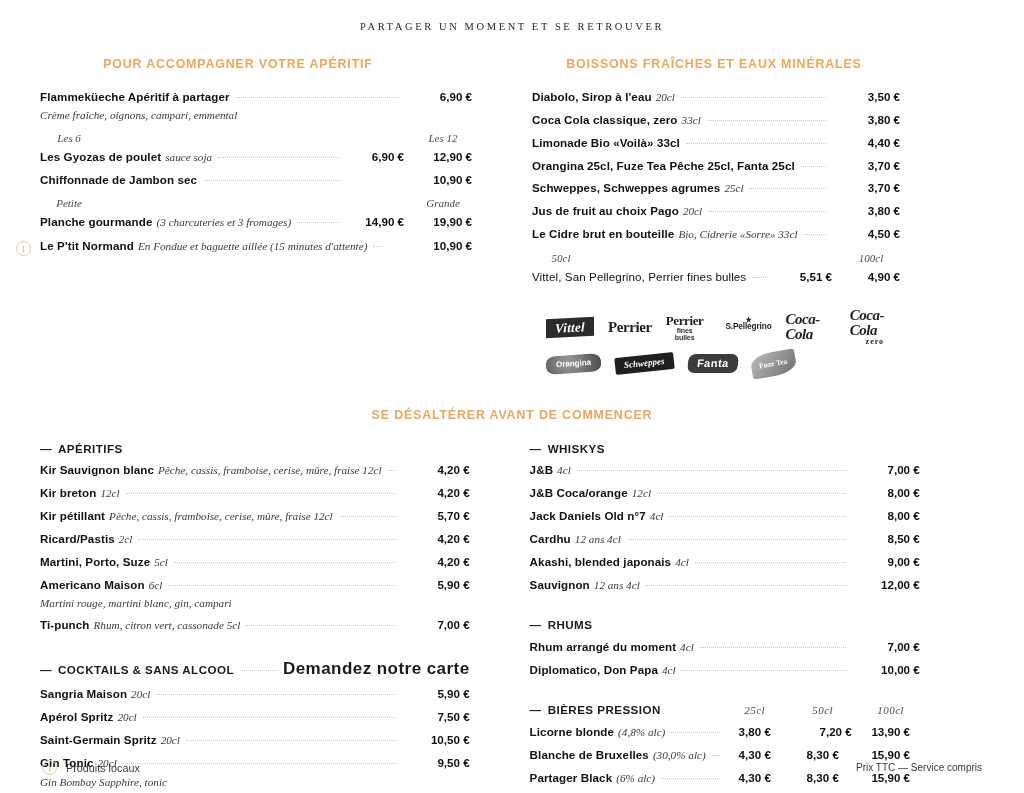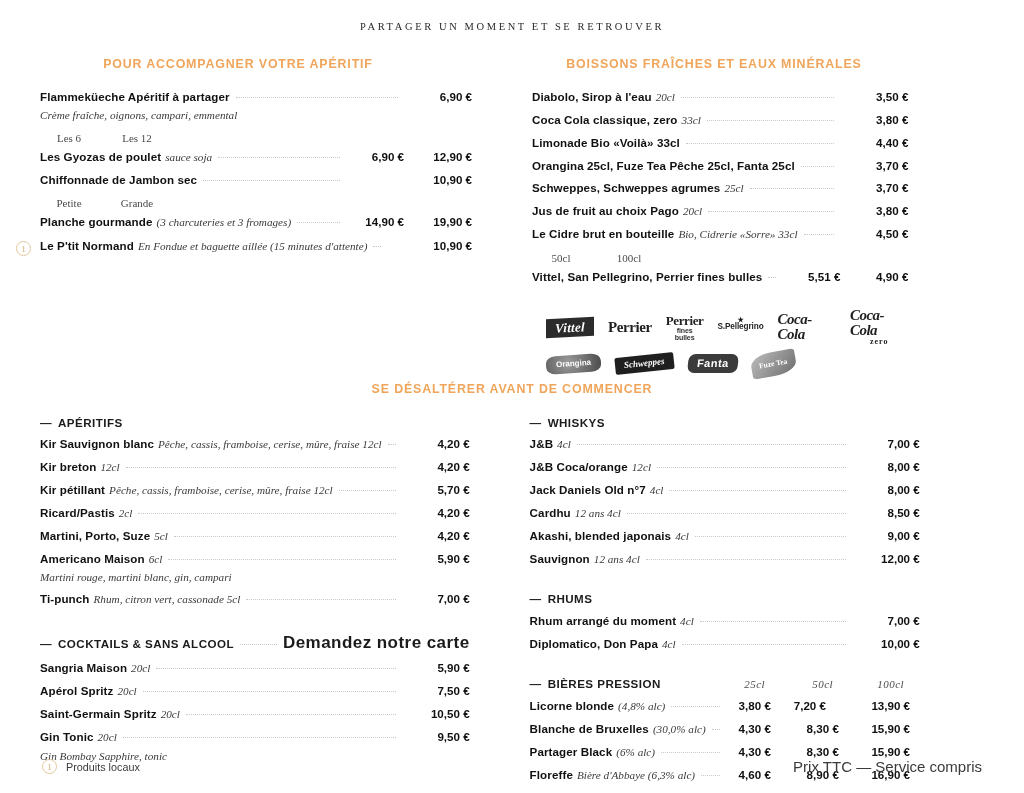--- a/index.html
+++ b/index.html
@@ -91,22 +91,23 @@
     font-style: italic;
     font-size: 11.2px;
     color: #3a3a3a;
     padding: 1px 0 4px 0;
     line-height: 1.1;
   }
 
   
   .unit-row {
     display: flex;
-    justify-content: flex-start;
+    justify-content: space-between;
     font-family: "Liberation Serif", serif;
+    font-style: italic;
     font-size: 11px;
     color: #4a4a4a;
     padding: 6px 0 2px 0;
   }
   .unit { width: 58px; text-align: center; }
   .unit + .unit { margin-left: 10px; }
 
   
   .subhead {
     font-size: 11.6px;
@@ -147,21 +148,21 @@
     background: #2b2b2b; color: #fff; font-family: "Liberation Serif", serif;
     font-style: italic; font-size: 13px; padding: 3px 9px;
     transform: skewY(-3deg); letter-spacing: .3px;
   }
   .lg-perrier {
     font-family: "Liberation Serif", serif; font-size: 15px;
     font-weight: bold; letter-spacing: -.4px; color: #1f1f1f;
   }
   .lg-perrier-fb { display: flex; flex-direction: column; align-items: center; }
   .lg-perrier-fb .sm { font-size: 7px; font-weight: bold; letter-spacing: -.1px; color: #333; }
-  .lg-pellegrino { font-size: 8.2px; letter-spacing: -.1px; color: #1f1f1f; position: relative; }
+  .lg-pellegrino { font-size: 8.2px; letter-spacing: -.1px; color: #1f1f1f; position: relative; margin-left: 8px; }
   .lg-pellegrino .star { position: absolute; top: -7px; left: 50%; transform: translateX(-50%); font-size: 7px; }
   .lg-coke {
     font-family: "Liberation Serif", serif; font-style: italic; font-weight: bold;
     font-size: 15px; color: #1f1f1f; letter-spacing: -.5px;
   }
   .lg-coke-zero { display: flex; flex-direction: column; align-items: center; }
   .lg-coke-zero .z { font-size: 8px; font-style: normal; letter-spacing: 1px; }
   .lg-orangina {
     background: radial-gradient(circle at 40% 40%, #9a9a9a, #4a4a4a);
     color: #fff; font-size: 8px; padding: 5px 10px; border-radius: 10px/7px;
@@ -185,23 +186,23 @@
   }
 
   
   .footer {
     position: absolute; left: 0; right: 0; bottom: 18px;
     display: flex; justify-content: space-between; align-items: center;
     padding: 0 42px;
   }
   .footer-left { display: flex; align-items: center; gap: 9px; }
   .footer-left .lbl { font-size: 10.8px; color: #3a3a3a; }
-  .footer-right { font-size: 15px; color: #3a3a3a; }
-
-  .mid-title-wrap { text-align: center; }
+  .footer-right { font-size: 10px; color: #3a3a3a; }
+
+  .mid-title-wrap { text-align: center; margin-top: 26px; }
 </style>
 </head>
 <body>
 
 <div class="page">
 
   <div class="tagline">Partager un moment et se retrouver</div>
 
   <div class="band-titles">
     <div>
@@ -312,21 +313,21 @@
           <span class="leader"></span>
           <span class="price p2">4,50 €</span>
         </div>
 
         <div class="unit-row">
           <span class="unit">50cl</span>
           <span class="unit">100cl</span>
         </div>
 
         <div class="row">
-          <span class="name" style="font-weight:bold">Vittel, San Pellegrino, Perrier fines bulles</span>
+          <span class="name" style="font-weight:normal">Vittel, San Pellegrino, Perrier fines bulles</span>
           <span class="leader"></span>
           <span class="price p1">5,51 €</span>
           <span class="price p2">4,90 €</span>
         </div>
 
         <div class="logos">
           <div class="logo-row">
             <span class="logo lg-vittel">Vittel</span>
             <span class="logo lg-perrier">Perrier</span>
             <span class="logo lg-perrier-fb">
@@ -523,21 +524,21 @@
         <span class="unit" style="font-family:'Liberation Serif',serif;font-style:italic;font-weight:normal;color:#4a4a4a;font-size:11px">25cl</span>
         <span class="unit" style="margin-left:10px;font-family:'Liberation Serif',serif;font-style:italic;font-weight:normal;color:#4a4a4a;font-size:11px">50cl</span>
         <span class="unit" style="margin-left:10px;font-family:'Liberation Serif',serif;font-style:italic;font-weight:normal;color:#4a4a4a;font-size:11px">100cl</span>
       </div>
 
       <div class="row">
         <span class="name">Licorne blonde</span>
         <span class="desc">(4,8% alc)</span>
         <span class="leader"></span>
         <span class="price p1" style="text-align:center">3,80 €</span>
-        <span class="price p2" style="text-align:left">7,20 €</span>
+        <span class="price p2" style="text-align:right">7,20 €</span>
         <span class="price p3" style="text-align:center">13,90 €</span>
       </div>
       <div class="row">
         <span class="name">Blanche de Bruxelles</span>
         <span class="desc">(30,0% alc)</span>
         <span class="leader"></span>
         <span class="price p1" style="text-align:center">4,30 €</span>
         <span class="price p2" style="text-align:center">8,30 €</span>
         <span class="price p3" style="text-align:center">15,90 €</span>
       </div>

